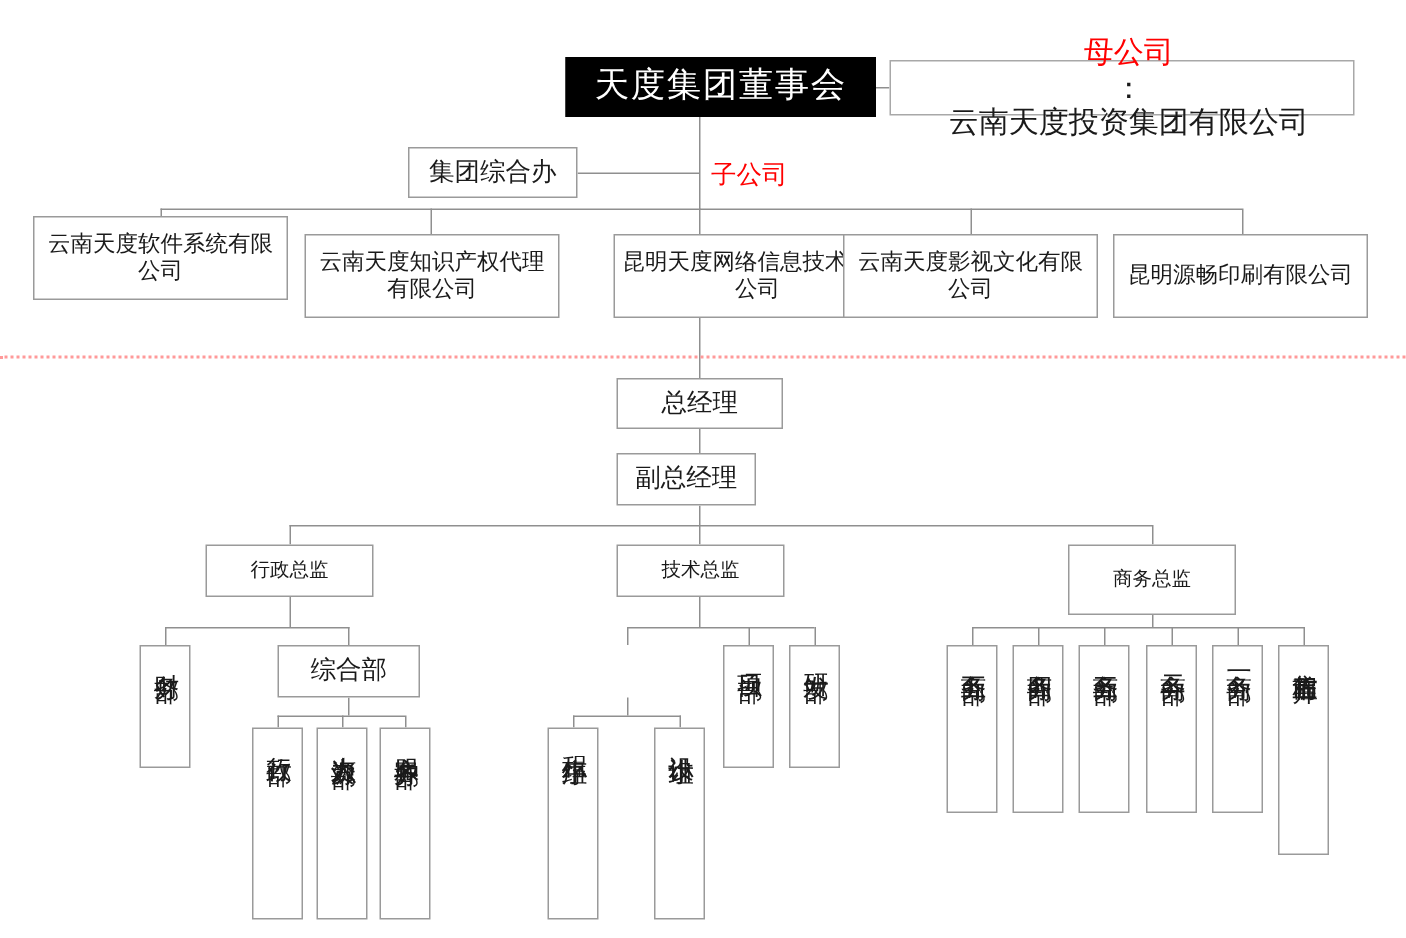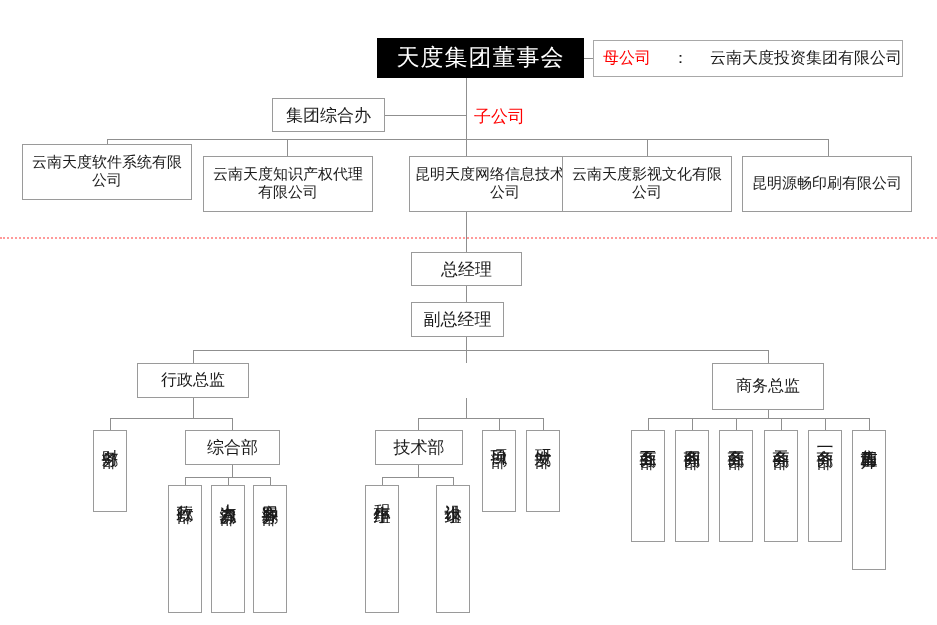--- a/index.html
+++ b/index.html
@@ -34,35 +34,36 @@
     z-index: 3;
   }
   .box-root {
     background: #000000;
     border: 1px solid #000000;
     color: #ffffff;
     font-size: 23px;
     letter-spacing: 1px;
   }
   .box-parent {
-    font-size: 16px;
-    justify-content: space-between;
+    font-size: 20px;
+    justify-content: center;
     padding-left: 9px;
     border-color: #a8a8a8;
+    flex-direction: column;
   }
   .box-parent .tag-red {
     color: #ff0000;
   }
-  .box-office { font-size: 17px; }
+  .box-office { font-size: 17px; font-family: Liberation Serif, serif; }
   .box-sub {
     font-size: 15px;
     padding: 0 4px;
   }
   .box-mgr { font-size: 17px; }
-  .box-dir { font-size: 16px; text-align: right; }
+  .box-dir { font-size: 13px; text-align: right; }
   .box-dept { font-size: 17px; }
   .vtext {
     writing-mode: vertical-rl;
     text-orientation: upright;
     -webkit-writing-mode: vertical-rl;
     letter-spacing: 1px;
     line-height: 1;
     font-size: 17px;
     white-space: nowrap;
   }
@@ -162,20 +163,23 @@
   <div class="ln ln-v" style="left:466px; top:337px; height:13px;"></div>
 
   <div class="ln ln-h" style="left:193px; top:350px; width:575px;"></div>
   <div class="ln ln-v" style="left:193px; top:350px; height:13px;"></div>
   <div class="ln ln-v" style="left:466px; top:350px; height:13px;"></div>
   <div class="ln ln-v" style="left:768px; top:350px; height:13px;"></div>
 
   <div class="box box-dir" style="left:137px; top:363px; width:112px; height:35px;">
     <span>行政总监</span>
   </div>
+  <div class="box box-dir" style="left:411px; top:363px; width:112px; height:35px;">
+    <span>技术总监</span>
+  </div>
   <div class="box box-dir" style="left:712px; top:363px; width:112px; height:47px;">
     <span>商务总监</span>
   </div>
 
   <div class="ln ln-v" style="left:193px; top:398px; height:20px;"></div>
   <div class="ln ln-h" style="left:110px; top:418px; width:123px;"></div>
   <div class="ln ln-v" style="left:110px; top:418px; height:12px;"></div>
   <div class="ln ln-v" style="left:232px; top:418px; height:12px;"></div>
 
   <div class="box box-v" style="left:93px; top:430px; width:34px; height:82px;">
@@ -201,23 +205,20 @@
   <div class="box box-v" style="left:253px; top:485px; width:34px; height:128px;">
     <span class="vtext">客户服务部</span>
   </div>
 
   <div class="ln ln-v" style="left:466px; top:398px; height:20px;"></div>
   <div class="ln ln-h" style="left:418px; top:418px; width:125px;"></div>
   <div class="ln ln-v" style="left:418px; top:418px; height:12px;"></div>
   <div class="ln ln-v" style="left:499px; top:418px; height:12px;"></div>
   <div class="ln ln-v" style="left:543px; top:418px; height:12px;"></div>
 
-  <div class="box box-dept" style="left:375px; top:430px; width:88px; height:35px;">
-    <span>技术部</span>
-  </div>
 
   <div class="box box-v" style="left:482px; top:430px; width:34px; height:82px;">
     <span class="vtext">项目部</span>
   </div>
   <div class="box box-v" style="left:526px; top:430px; width:34px; height:82px;">
     <span class="vtext">研发部</span>
   </div>
 
   <div class="ln ln-v" style="left:418px; top:465px; height:12px;"></div>
   <div class="ln ln-h" style="left:382px; top:477px; width:72px;"></div>

